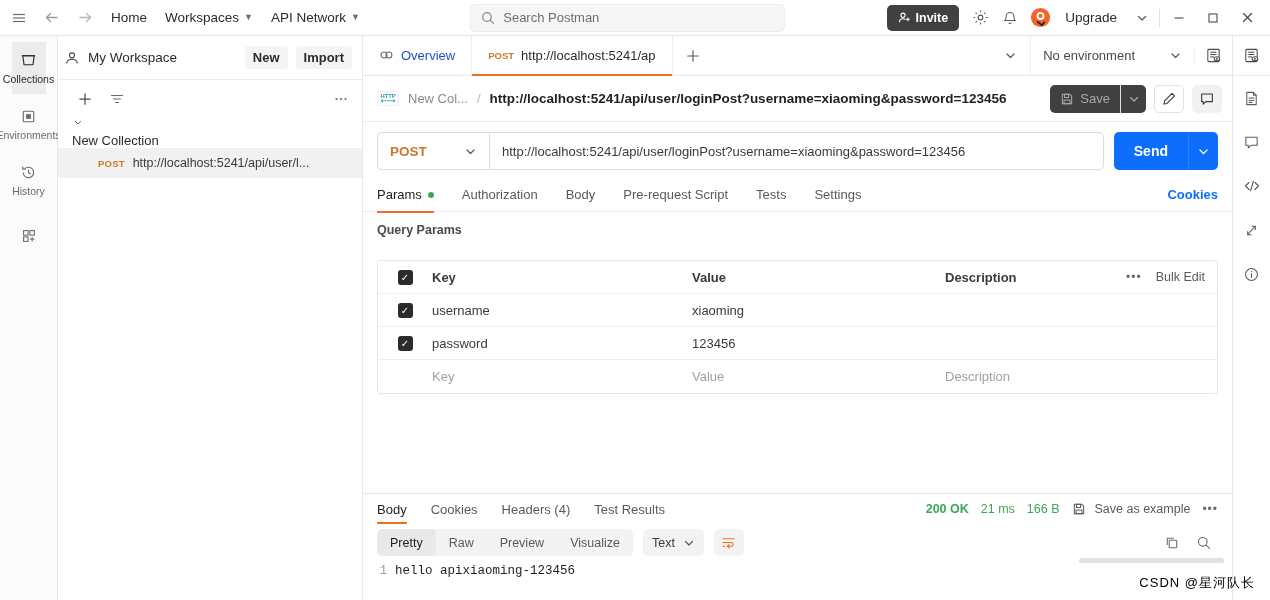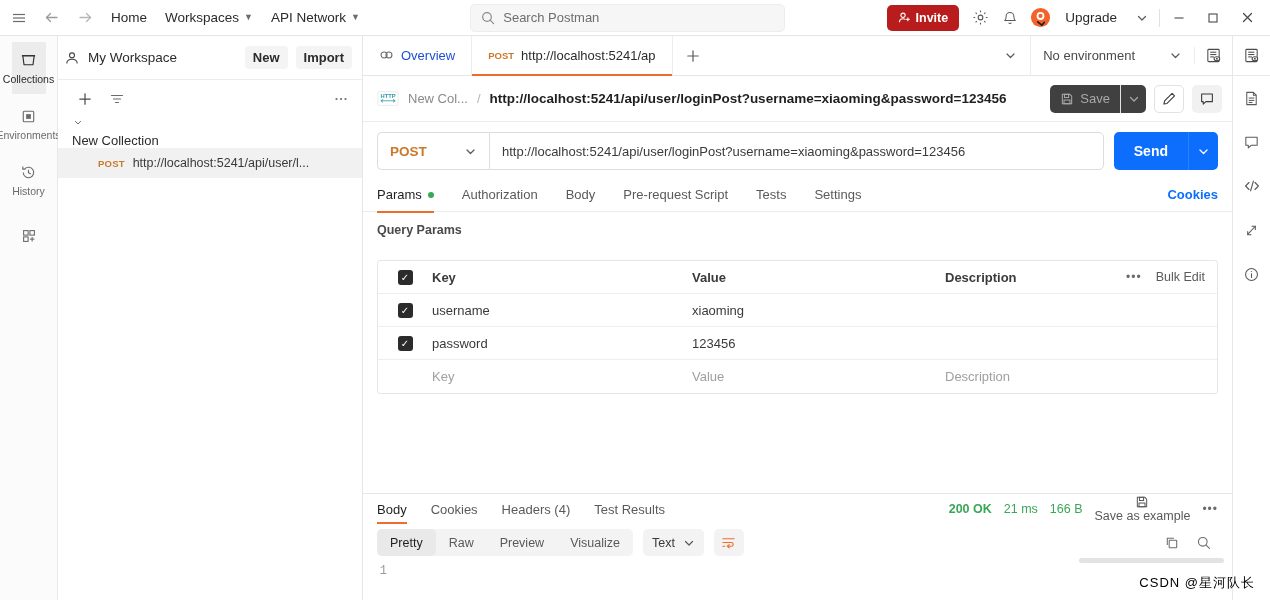--- a/index.html
+++ b/index.html
@@ -31,21 +31,21 @@
   }
   .caret { font-size: 9px; color: #6b6b6b; line-height: 1; }
   .search-wrap { flex: 1; display: flex; justify-content: center; }
   .search-box {
     width: 315px; height: 28px; background: #f6f6f6;
     border: 1px solid #ededed; border-radius: 5px;
     display: flex; align-items: center; gap: 8px; padding: 0 10px;
   }
   .search-box .ph { font-size: 13px; color: #6e6e6e; }
   .invite-btn {
-    background: #b91c1c; color: #fff; font-size: 12.5px; font-weight: 600;
+    background: #404040; color: #fff; font-size: 12.5px; font-weight: 600;
     height: 26px; border-radius: 5px; padding: 0 11px;
     display: flex; align-items: center; gap: 5px; margin-right: 6px;
   }
   .upgrade-btn { font-size: 13.5px; color: #2b2b2b; padding: 5px 10px; border-radius: 4px; }
   .vdiv { width:1px; height:18px; background:#e0e0e0; margin: 0 2px; }
   .win-btn { width: 34px; height: 30px; display:flex; align-items:center; justify-content:center; color:#4a4a4a; }
 
   
   .body-row { flex: 1; display: flex; min-height: 0; }
 
@@ -196,21 +196,21 @@
   .resp-tab {
     font-size: 13px; color: #5a5a5a; padding: 0 12px; height: 30px;
     display:flex; align-items:center; position: relative; white-space:nowrap;
   }
   .resp-tab:first-child { padding-left: 0; }
   .resp-tab.active { color: #1f1f1f; }
   .resp-tab.active::after { content:''; position:absolute; left:0; right:12px; bottom:0; height:2px; background:#ef6c2a; }
   .resp-meta { margin-left: auto; display: flex; align-items: center; gap: 12px; font-size: 12.5px; }
   .meta-ok { color: #3aa757; font-weight: 600; }
   .meta-g { color: #3aa757; }
-  .save-ex { color:#5a5a5a; display:flex;align-items:center;gap:0;flex-direction:column; }
+  .save-ex { color:#5a5a5a; display:flex;align-items:center;gap:9px; }
 
   .fmtrow { display: flex; align-items: center; gap: 6px; padding: 5px 14px 4px 14px; }
   .fmt-grp { display:flex; align-items:center; background:#f3f3f3; border-radius:5px; height:27px; }
   .fmt { font-size:12.5px; color:#5a5a5a; padding: 0 13px; height:100%; display:flex;align-items:center; }
   .fmt.active { color:#1f1f1f; background:#e9e9e9; border-radius:5px; }
   .type-grp { display:flex;align-items:center;gap:8px;background:#f3f3f3;border-radius:5px;height:27px;padding:0 9px;margin-left:4px; }
   .type-lbl { font-size:12.5px; color:#3a3a3a; }
   .wrap-btn { width:30px;height:27px;background:#f3f3f3;border-radius:5px;display:flex;align-items:center;justify-content:center;margin-left:4px;color:#ef6c2a; }
   .fmt-right { margin-left:auto; display:flex; align-items:center; gap:16px; color:#6b6b6b; padding-right: 6px;}
 
@@ -675,20 +675,21 @@
               <svg width="16" height="16" viewBox="0 0 17 17" fill="none" stroke="#6b6b6b" stroke-width="1.15">
                 <circle cx="7.2" cy="7.2" r="4.6"></circle>
                   <line x1="10.7" y1="10.7" x2="14.3" y2="14.3" stroke-linecap="round"></line>
               </svg>
             </span>
           </div>
         </div>
 
         <div class="code-area">
           <div class="gutter">1</div>
+          <div class="code-line">hello apixiaoming-123456</div>
         </div>
       </div>
 
     </div>
 
     <div class="rrail">
       <div class="r-ic first">
         <svg width="17" height="17" viewBox="0 0 18 18" fill="none" stroke="#4a4a4a" stroke-width="1.1">
           <rect x="3" y="2.5" width="12" height="13" rx="1"></rect>
           <line x1="5.5" y1="5.5" x2="12" y2="5.5"></line>

